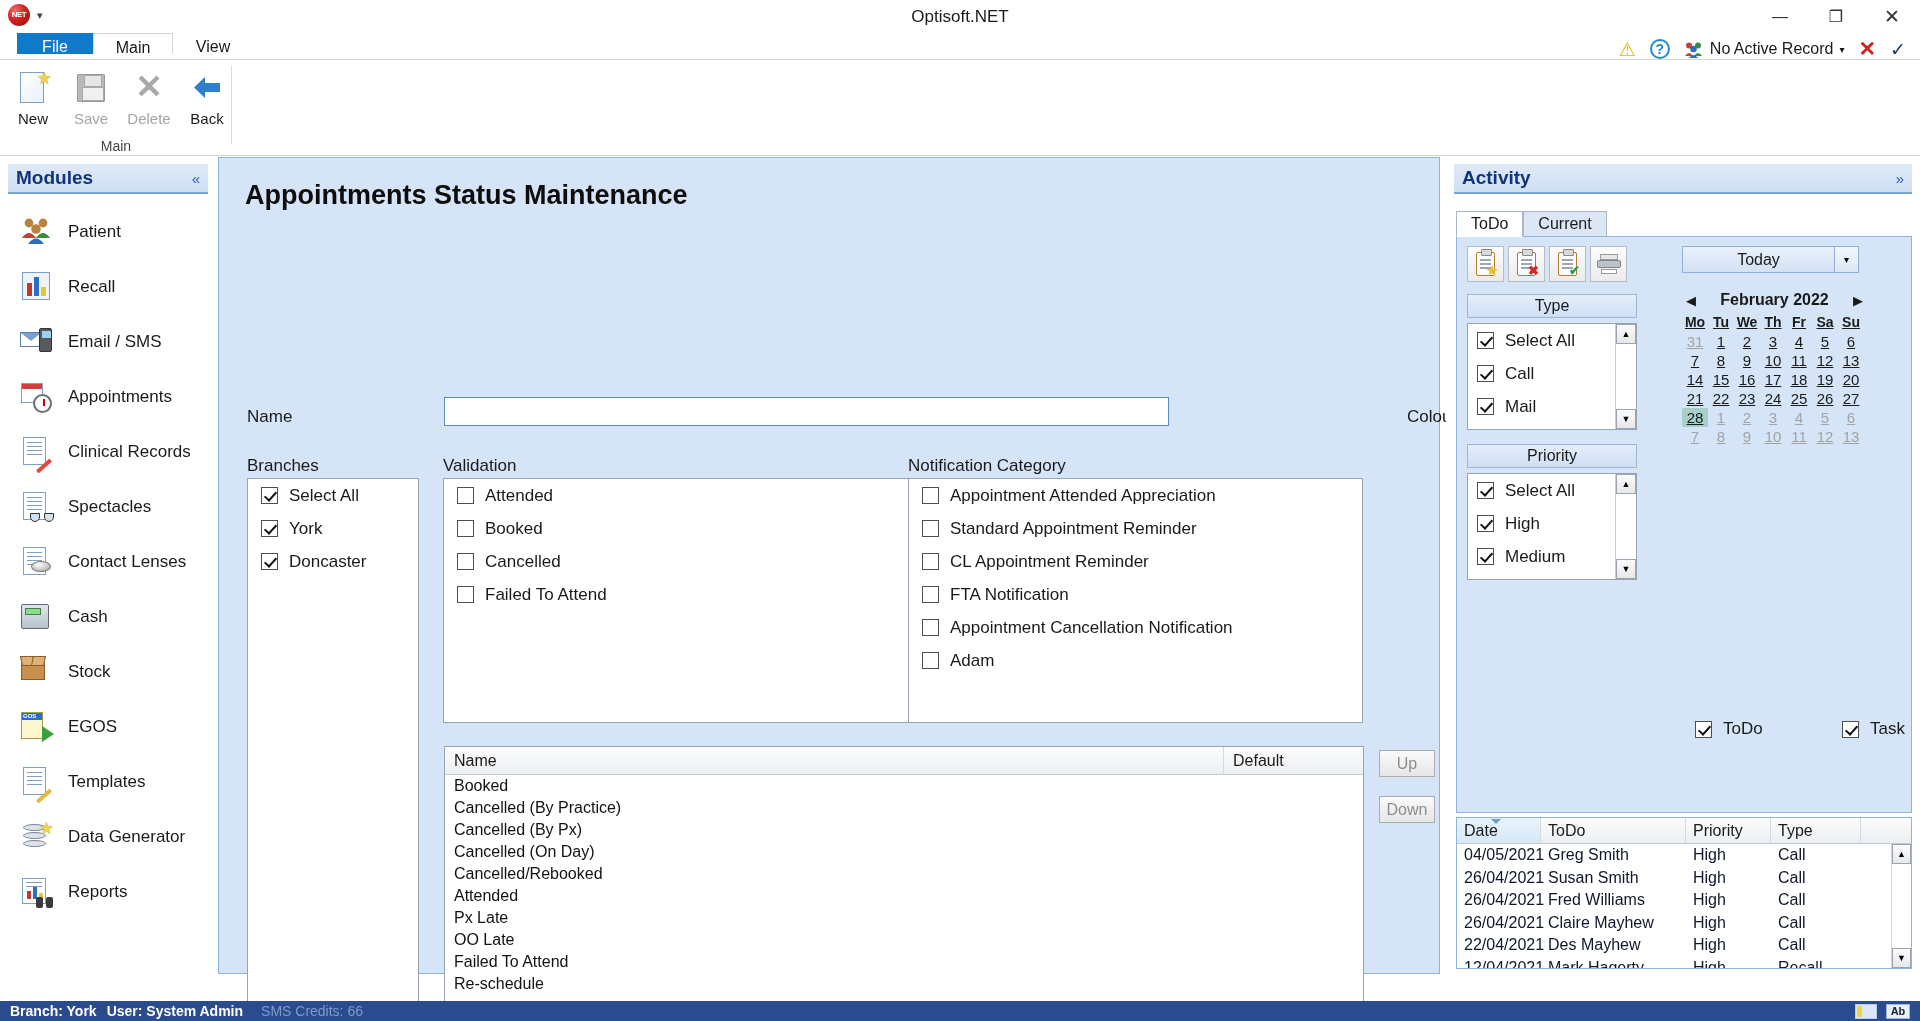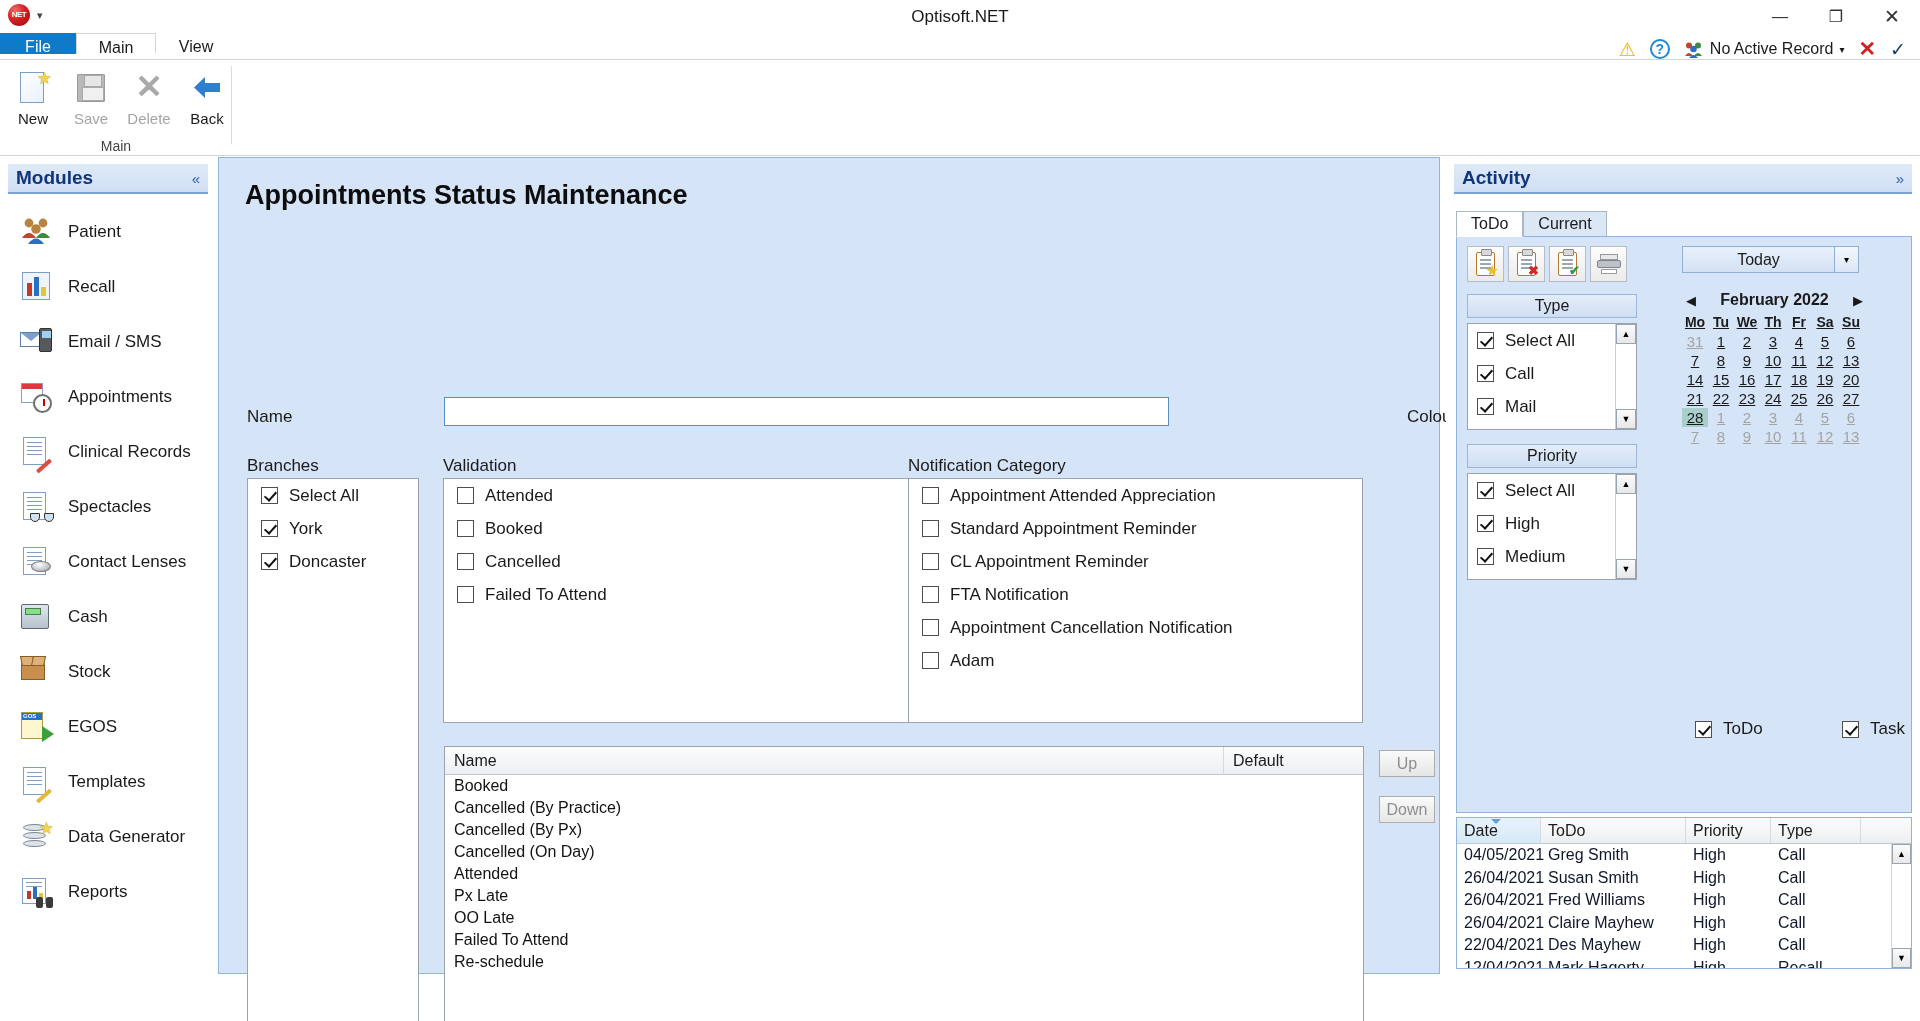--- a/index.html
+++ b/index.html
@@ -38,21 +38,21 @@
   }
   .wbtn.close { font-size:19px; }
 
   
   .ribbon-tabs {
     position:absolute; left:0; top:33px; width:1920px; height:27px;
     border-bottom:1px solid #d4d4d4; background:#fff;
   }
   .rtab {
     position:absolute; top:0; height:21px; line-height:27px; text-align:center;
-    font-size:16px; color:#1a1a1a; cursor:default;
+    font-size:16px; color:#1a1a1a; cursor:default;margin-left:17px;
   }
   .rtab.file { left:0; width:76px; background:#0f7ac7; color:#fff; }
   .rtab.main {
     left:76px; width:80px; background:#fff;
     border-left:1px solid #d4d4d4; border-right:1px solid #d4d4d4; border-top:1px solid #d4d4d4;
     border-bottom:1px solid #fff;
   }
   .rtab.view { left:156px; width:80px; }
 
   
@@ -771,20 +771,24 @@
           </div>
           <div class="grow">
             <div class="gc c1">Cancelled (By Px)</div>
             <div class="gc c2"></div>
           </div>
           <div class="grow">
             <div class="gc c1">Cancelled (On Day)</div>
             <div class="gc c2"></div>
           </div>
           <div class="grow">
+            <div class="gc c1">Cancelled/Rebooked</div>
+            <div class="gc c2"></div>
+          </div>
+          <div class="grow">
             <div class="gc c1">Attended</div>
             <div class="gc c2"></div>
           </div>
           <div class="grow">
             <div class="gc c1">Px Late</div>
             <div class="gc c2"></div>
           </div>
           <div class="grow">
             <div class="gc c1">OO Late</div>
             <div class="gc c2"></div>
@@ -1030,14 +1034,23 @@
         </div>
         <div class="ag-scroll">
           <div class="sbtn">▲</div>
           <div class="sbtn">▼</div>
         </div>
       </div>
 
     </div>
   </div>
 
+  <div class="statusbar">
+    <span class="sb-item">Branch: York</span>
+    <span class="sb-item">User: System Admin</span>
+    <span class="sb-dim">SMS Credits: 66</span>
+    <span class="sb-right">
+      <span class="sb-ico1"></span>
+      <span class="sb-ico2">Ab</span>
+    </span>
+  </div>
 
 </div>
 
 </body></html>

